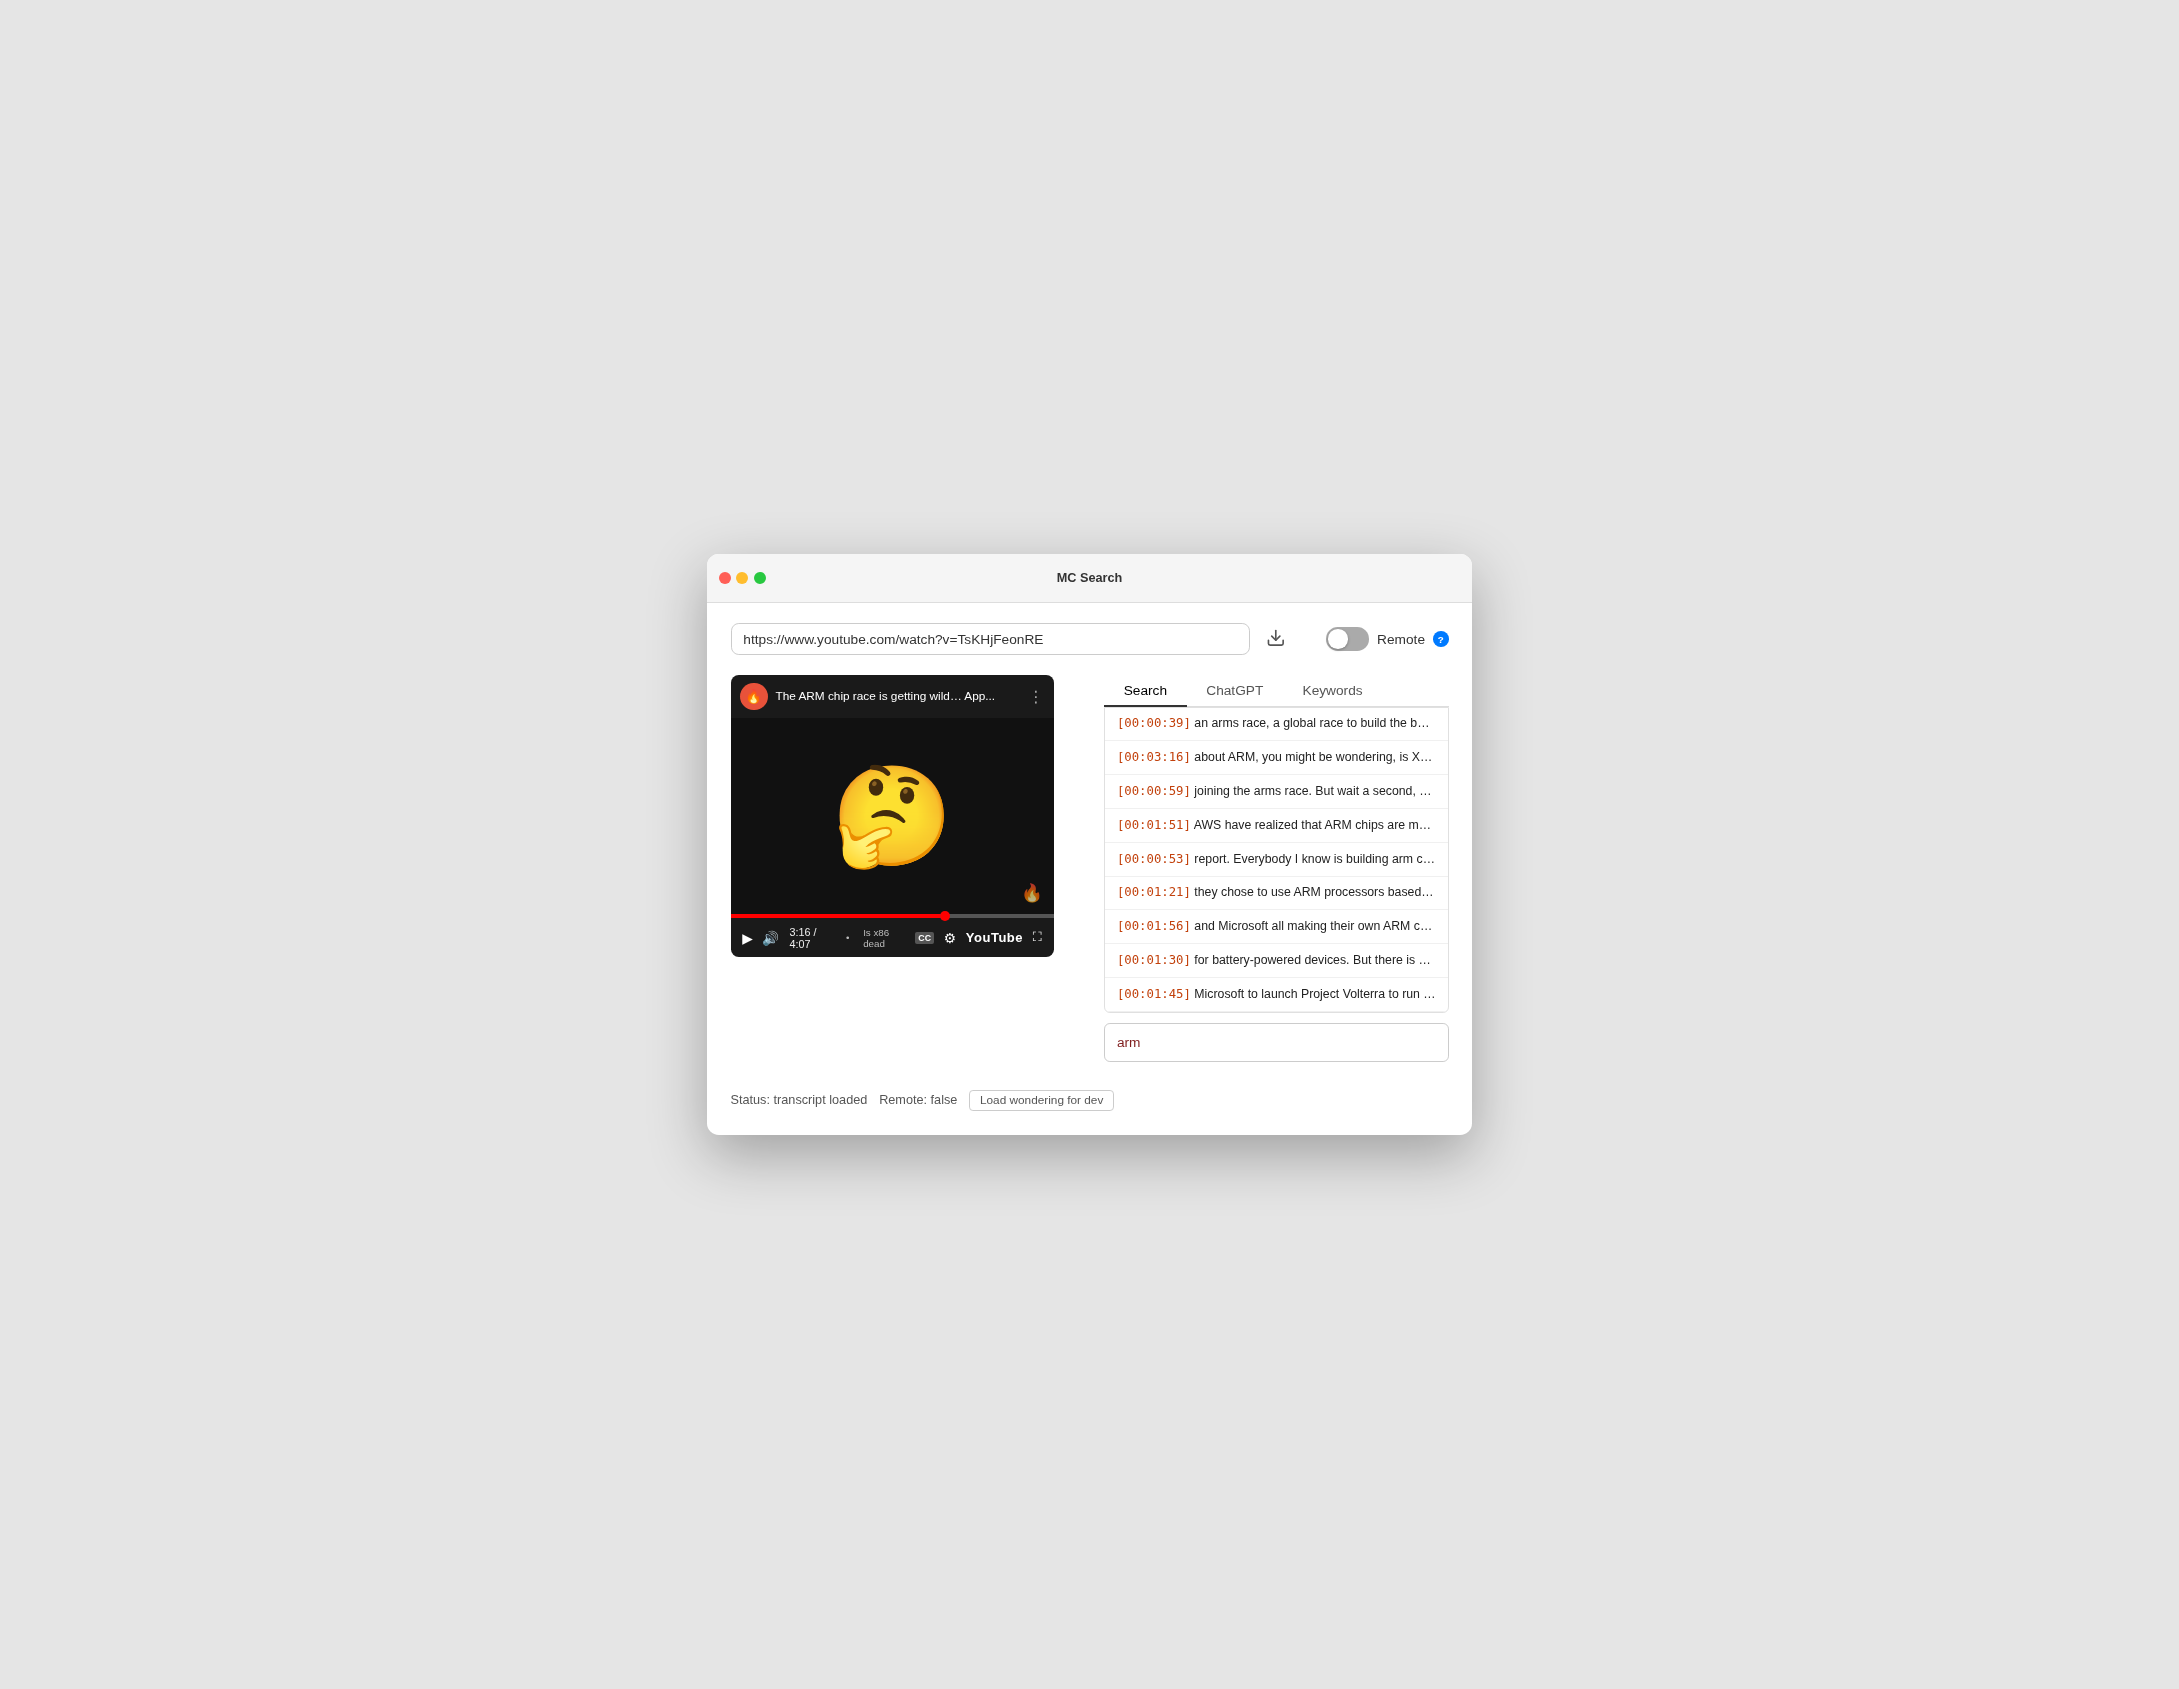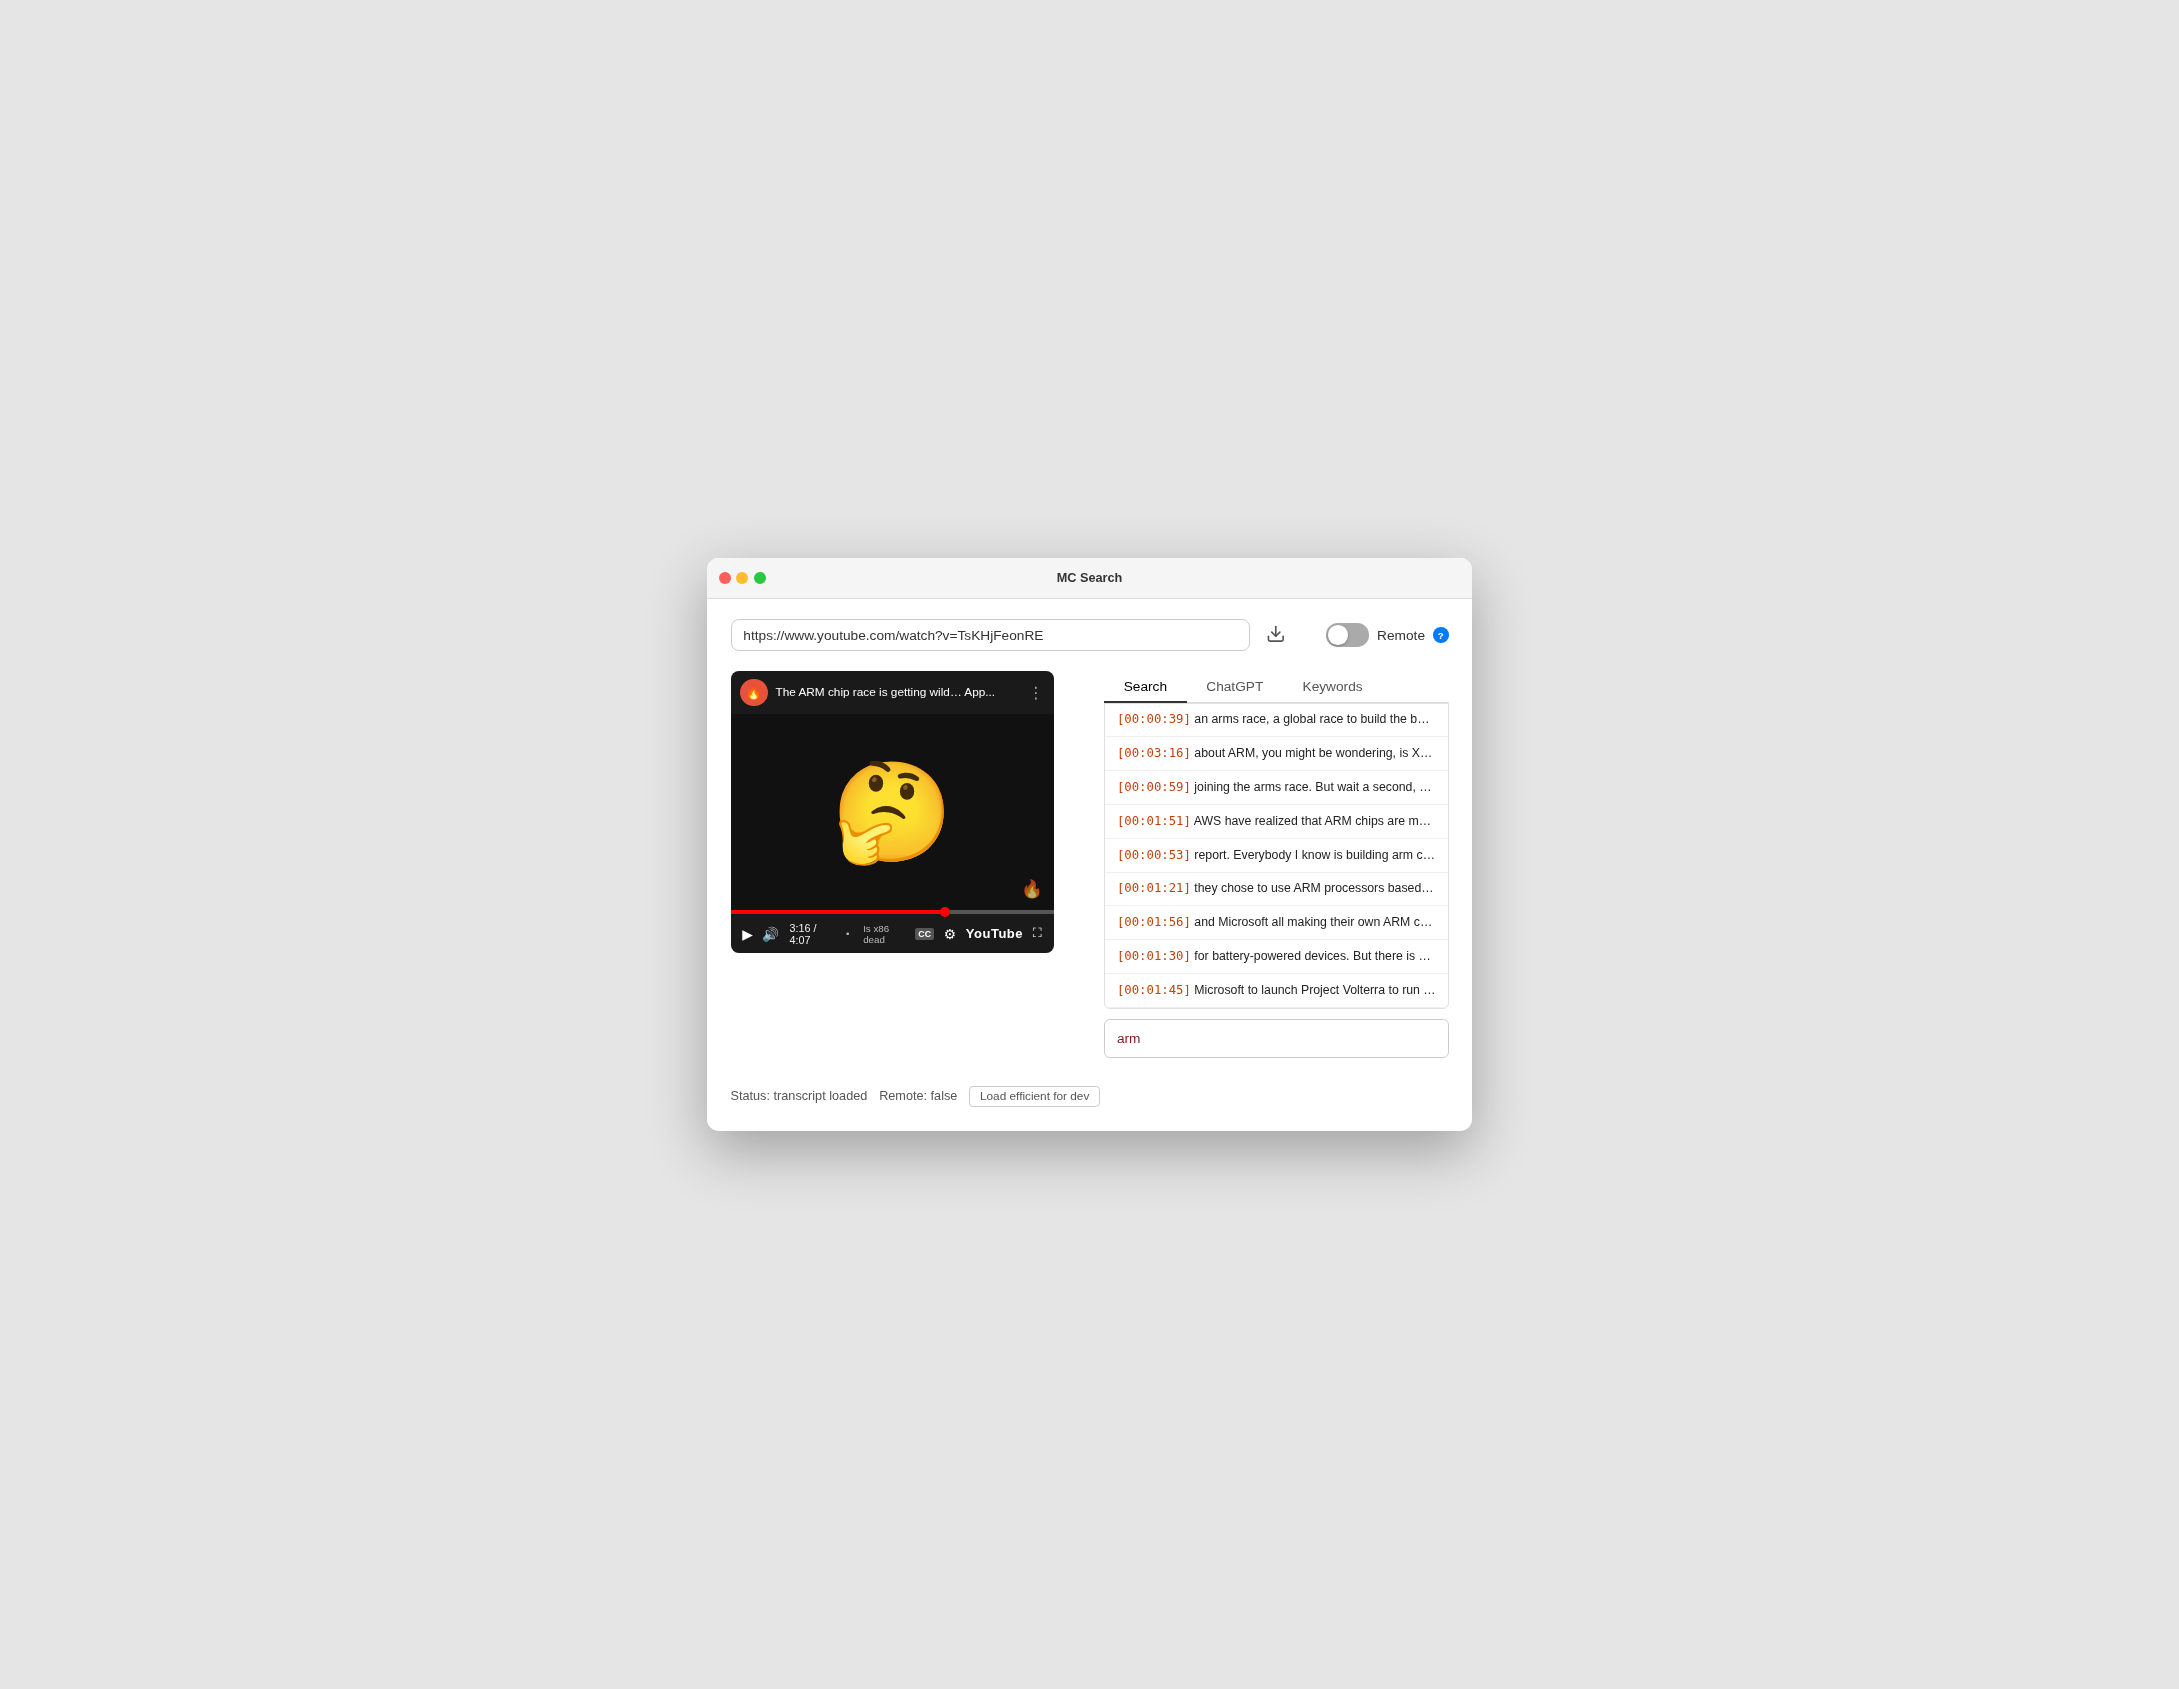--- a/index.html
+++ b/index.html
@@ -17,21 +17,21 @@
       width: 765px;
       background: #ffffff;
       border-radius: 11.8px;
       box-shadow: 0 19.6px 59px rgba(0,0,0,0.3);
       overflow: hidden;
     }
 
     
     .titlebar {
       background: #f5f5f5;
-      height: 41px;
+      height: 49px;
       display: flex;
       align-items: center;
       justify-content: center;
       position: relative;
       border-bottom: 1px solid #ddd;
     }
 
     .traffic-lights {
       position: absolute;
       left: 11.8px;
@@ -535,18 +535,18 @@
         <div class="search-input-wrapper">
           <input class="search-input" type="text" value="arm" style="">
         </div>
 
       </div>
     </div>
 
     <div class="status-bar">
       <span class="status-text">Status: transcript loaded</span>
       <span class="remote-text">Remote: false</span>
-      <button class="load-transcript-btn">Load efficient for dev</button>
+      <button class="load-transcript-btn">Load wondering for dev</button>
     </div>
 
   </div>
 </div>
 
 
 </body></html>

